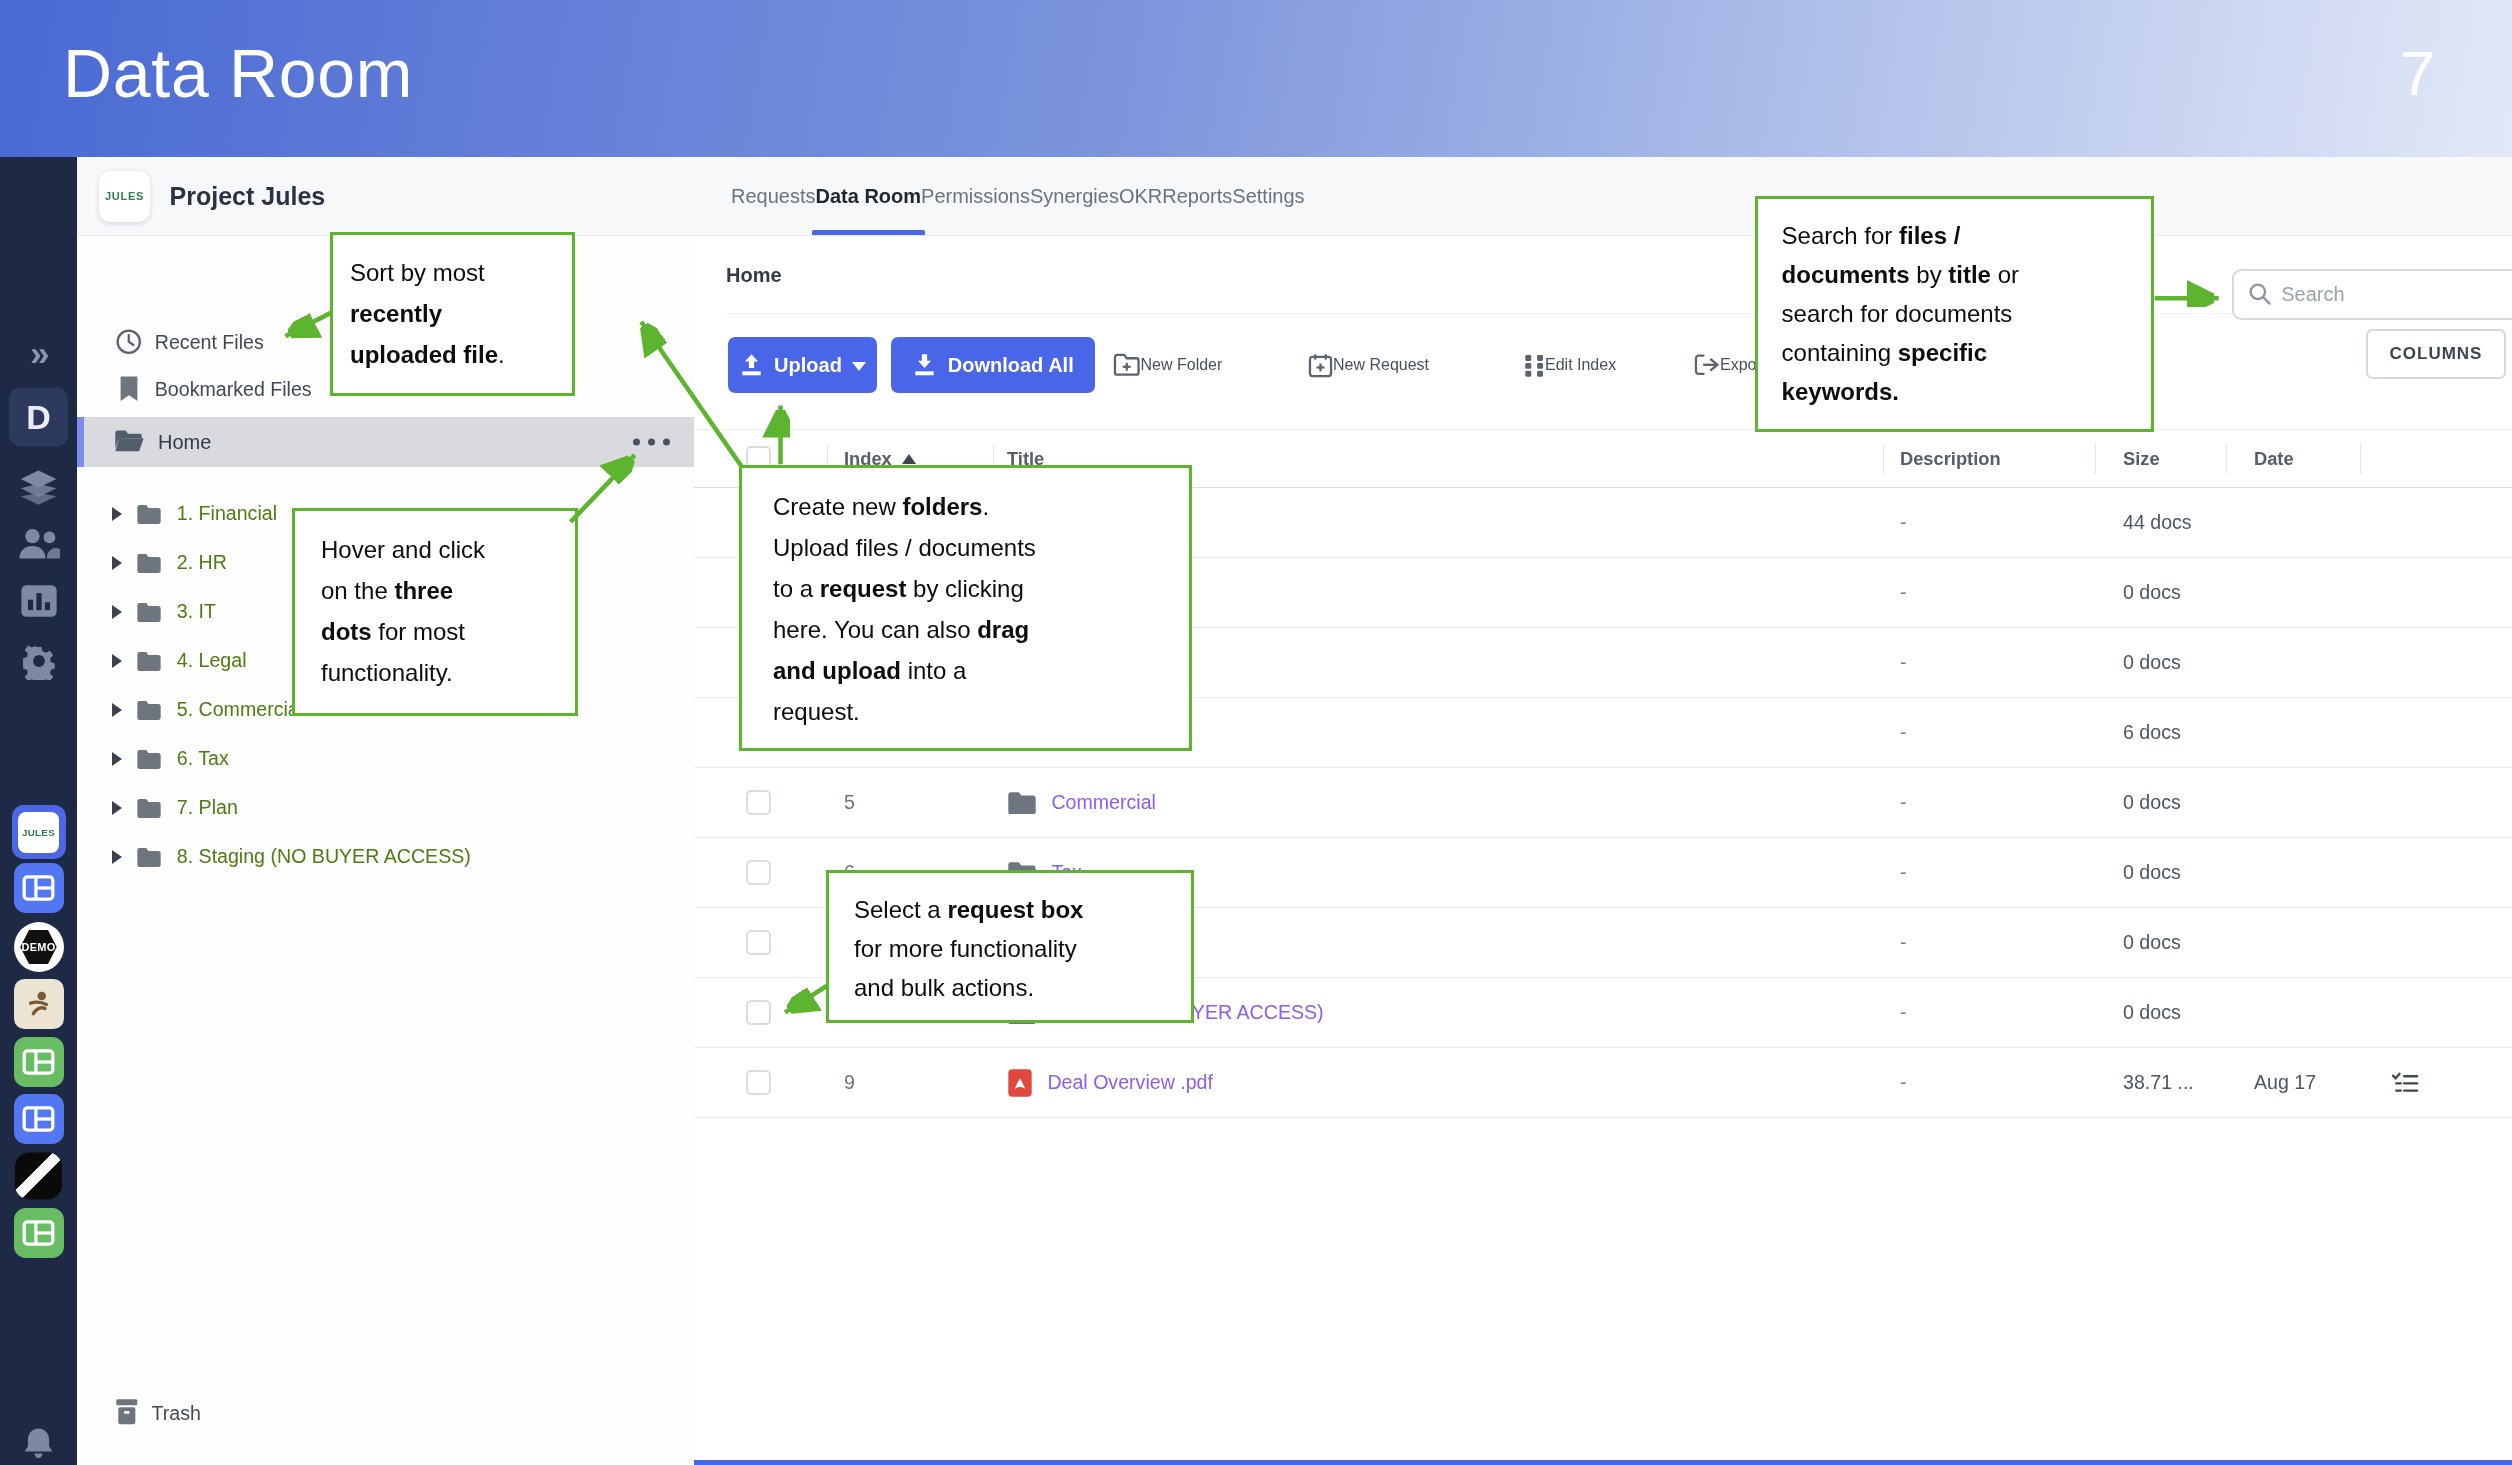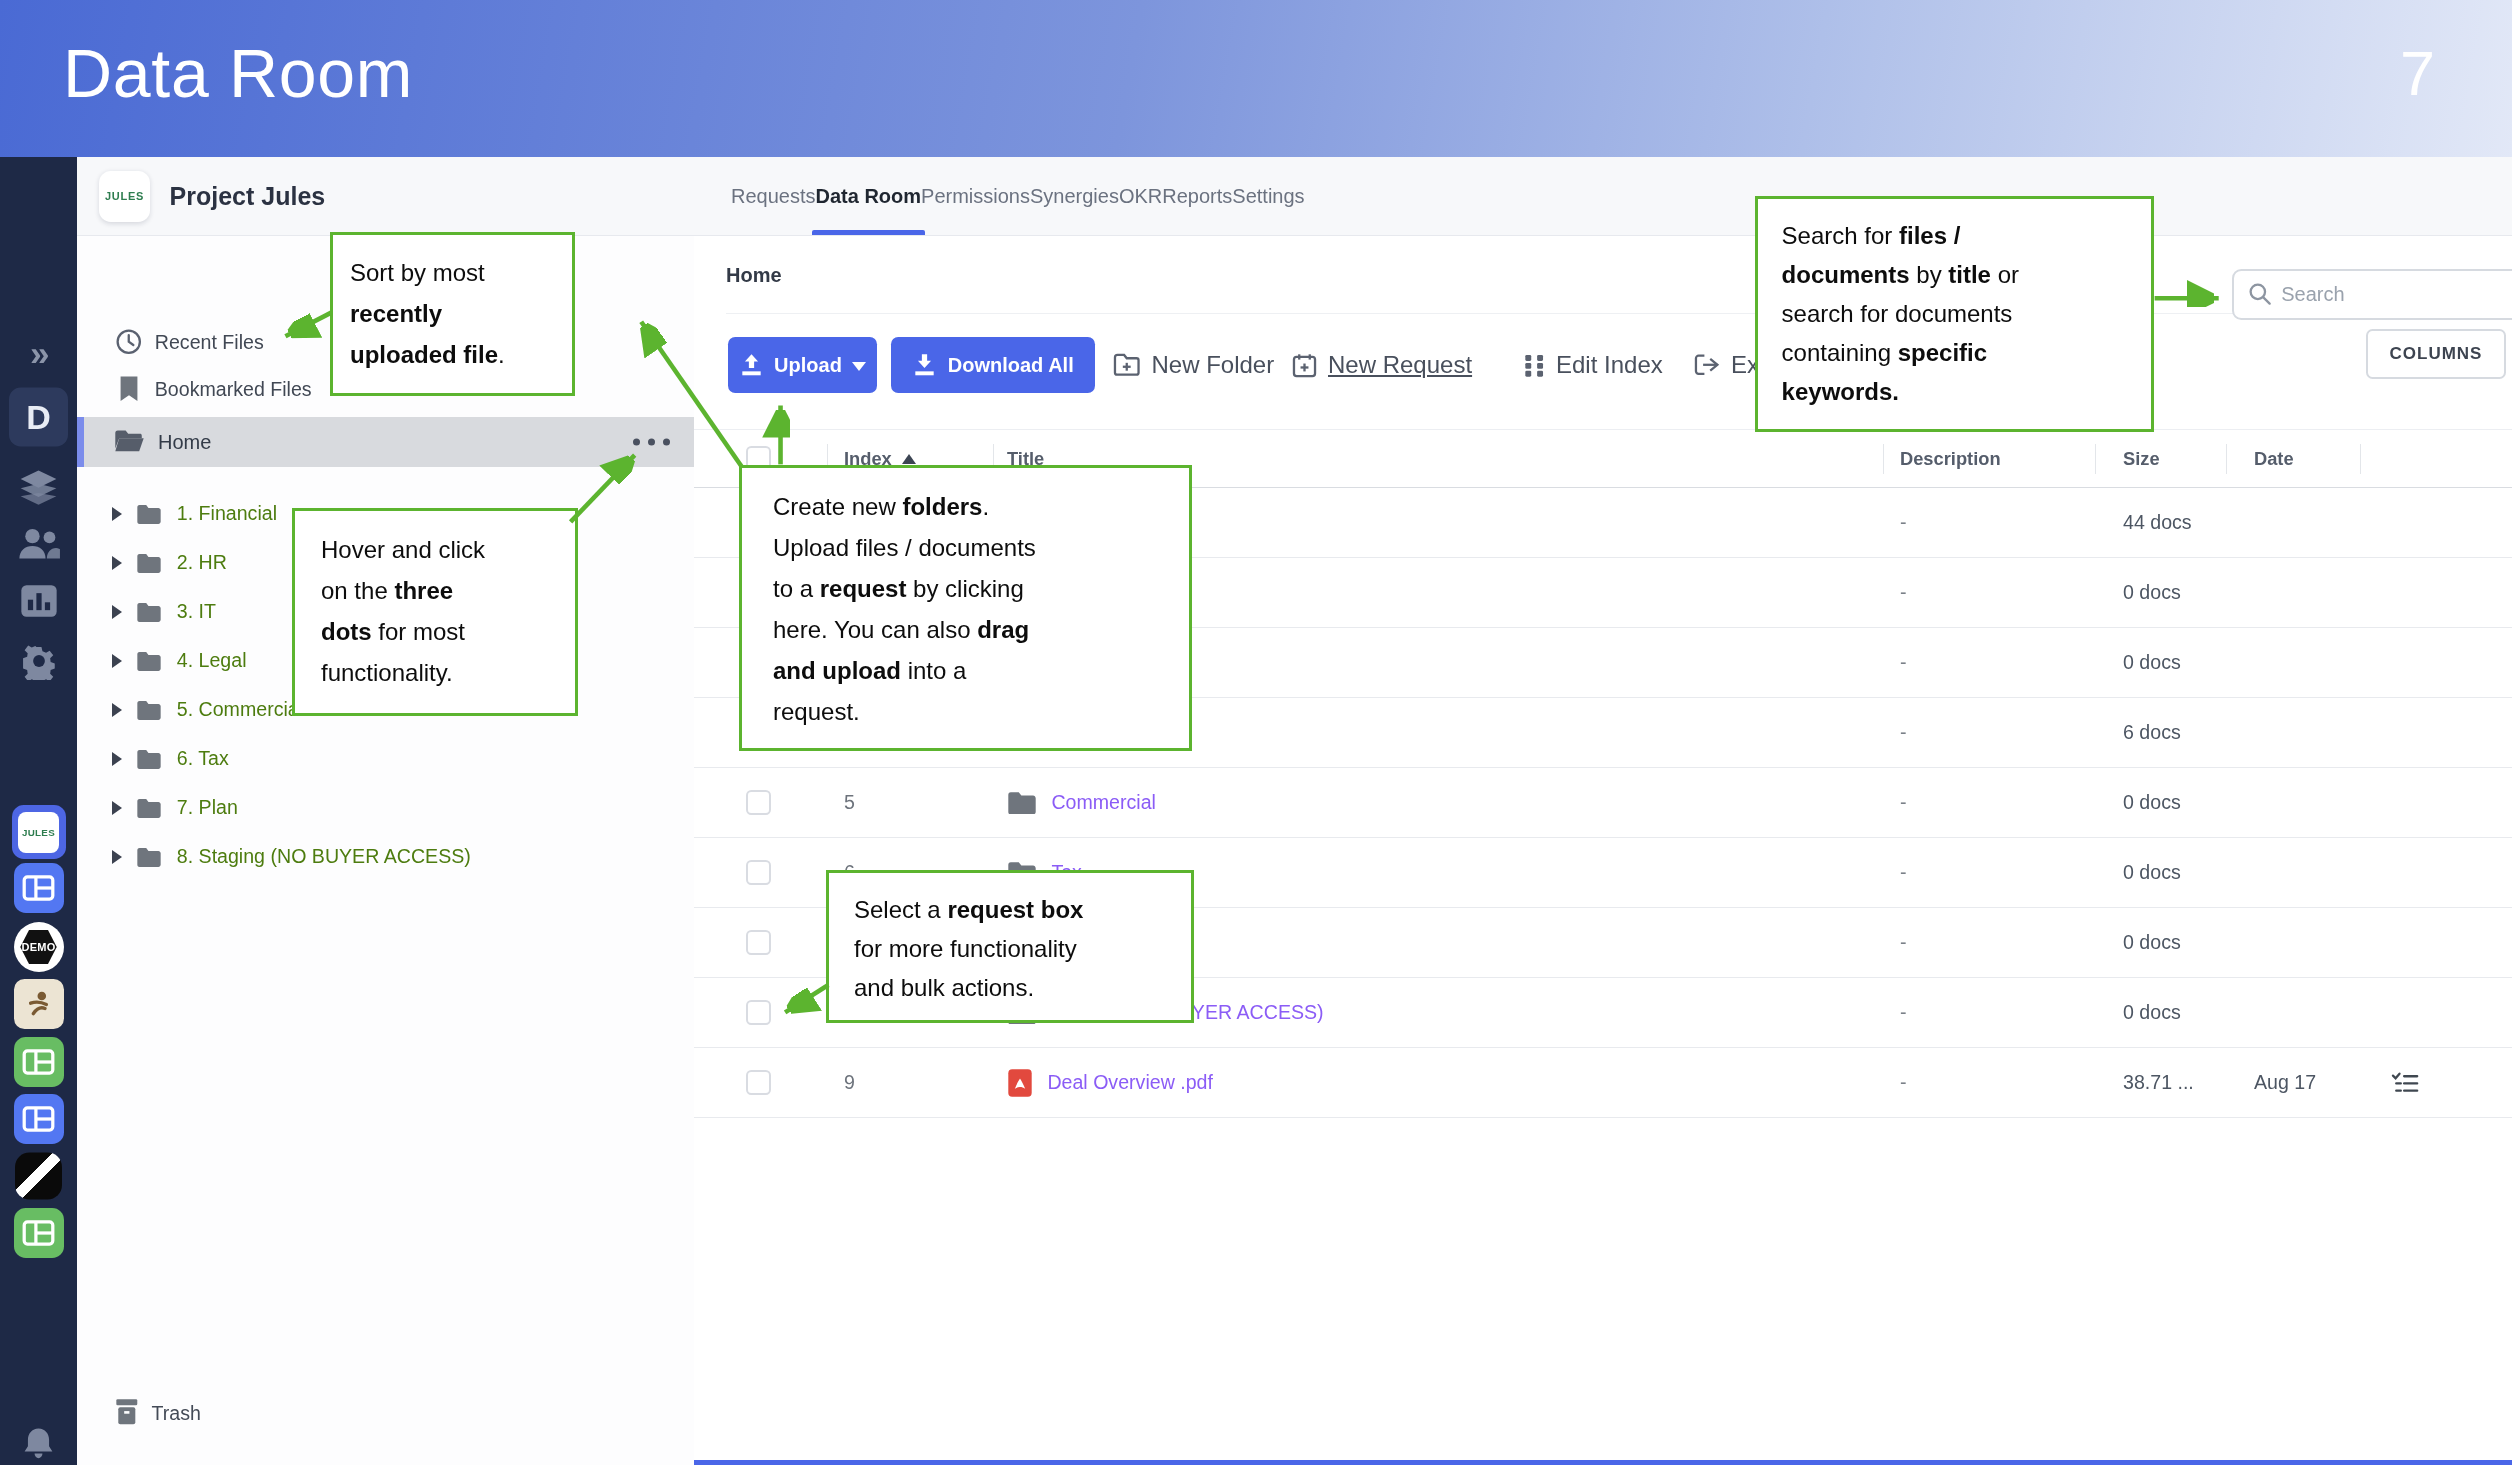--- a/index.html
+++ b/index.html
@@ -67,22 +67,22 @@
 
   
   .content { position:absolute; left:694px; top:236px; width:1818px; height:1230px; background:#fff; }
   .crumb { position:absolute; left:32px; top:27.5px; font-size:20px; font-weight:700; color:#333a47; }
   .divider1 { position:absolute; left:32px; top:77px; width:1786px; height:1.3px; background:#eef0f3; }
   .toolbar { position:absolute; left:0; top:101px; width:100%; height:56px; }
   .btn-blue { position:absolute; top:0; height:56px; background:#4a66e8; border:none; border-radius:7.2px; color:#fff; font-size:20px; font-weight:600;
      display:flex; align-items:center; justify-content:center; gap:10.5px; font-family:inherit; cursor:pointer; }
   .btn-upload { left:34px; width:149px; }
   .btn-download { left:197px; width:204px; }
-  .tool-link { position:absolute; top:0; height:56px; display:flex; align-items:center; gap:11px; font-size:24px; color:#49505d; cursor:pointer; background:none; border:none; font-family:inherit; }
-  .tl-folder { left:419px; } .tl-request { left:598px;text-decoration:underline; } .tl-index { left:830px; } .tl-export { left:1000px; }
+  .tool-link { position:absolute; top:0; height:56px; display:flex; align-items:center; gap:0; font-size:16px; color:#49505d; cursor:pointer; background:none; border:none; font-family:inherit; }
+  .tl-folder { left:419px; } .tl-request { left:614px; } .tl-index { left:830px; } .tl-export { left:1000px; }
   .caret-down { width:0; height:0; border-top:9.2px solid #fff; border-left:7.2px solid transparent; border-right:7.2px solid transparent; margin-top:2.6px; }
   .search-box { position:absolute; left:1538px; top:33px; width:323px; height:51px; border:2px solid #d6dae0; border-radius:9.2px; background:#fff; display:flex; align-items:center; }
   .search-box input { border:none; outline:none; font-size:20px; color:#3c4450; width:196px; background:transparent; font-family:inherit; }
   .search-box input::placeholder { color:#9aa2ad; }
   .search-box .ic { margin:0 9.2px 0 14.4px; }
   .btn-columns { position:absolute; left:1672px; top:93px; width:140px; height:50px; border:2px solid #d6dae0; border-radius:6.5px; background:#fff;
      font-size:17px; font-weight:600; color:#3d4450; letter-spacing:1px; font-family:inherit; cursor:pointer; }
 
   
   .thead { position:absolute; left:0; top:193px; width:100%; height:59px; border-top:1.3px solid #eceef2; border-bottom:1.3px solid #d9dce1; }

